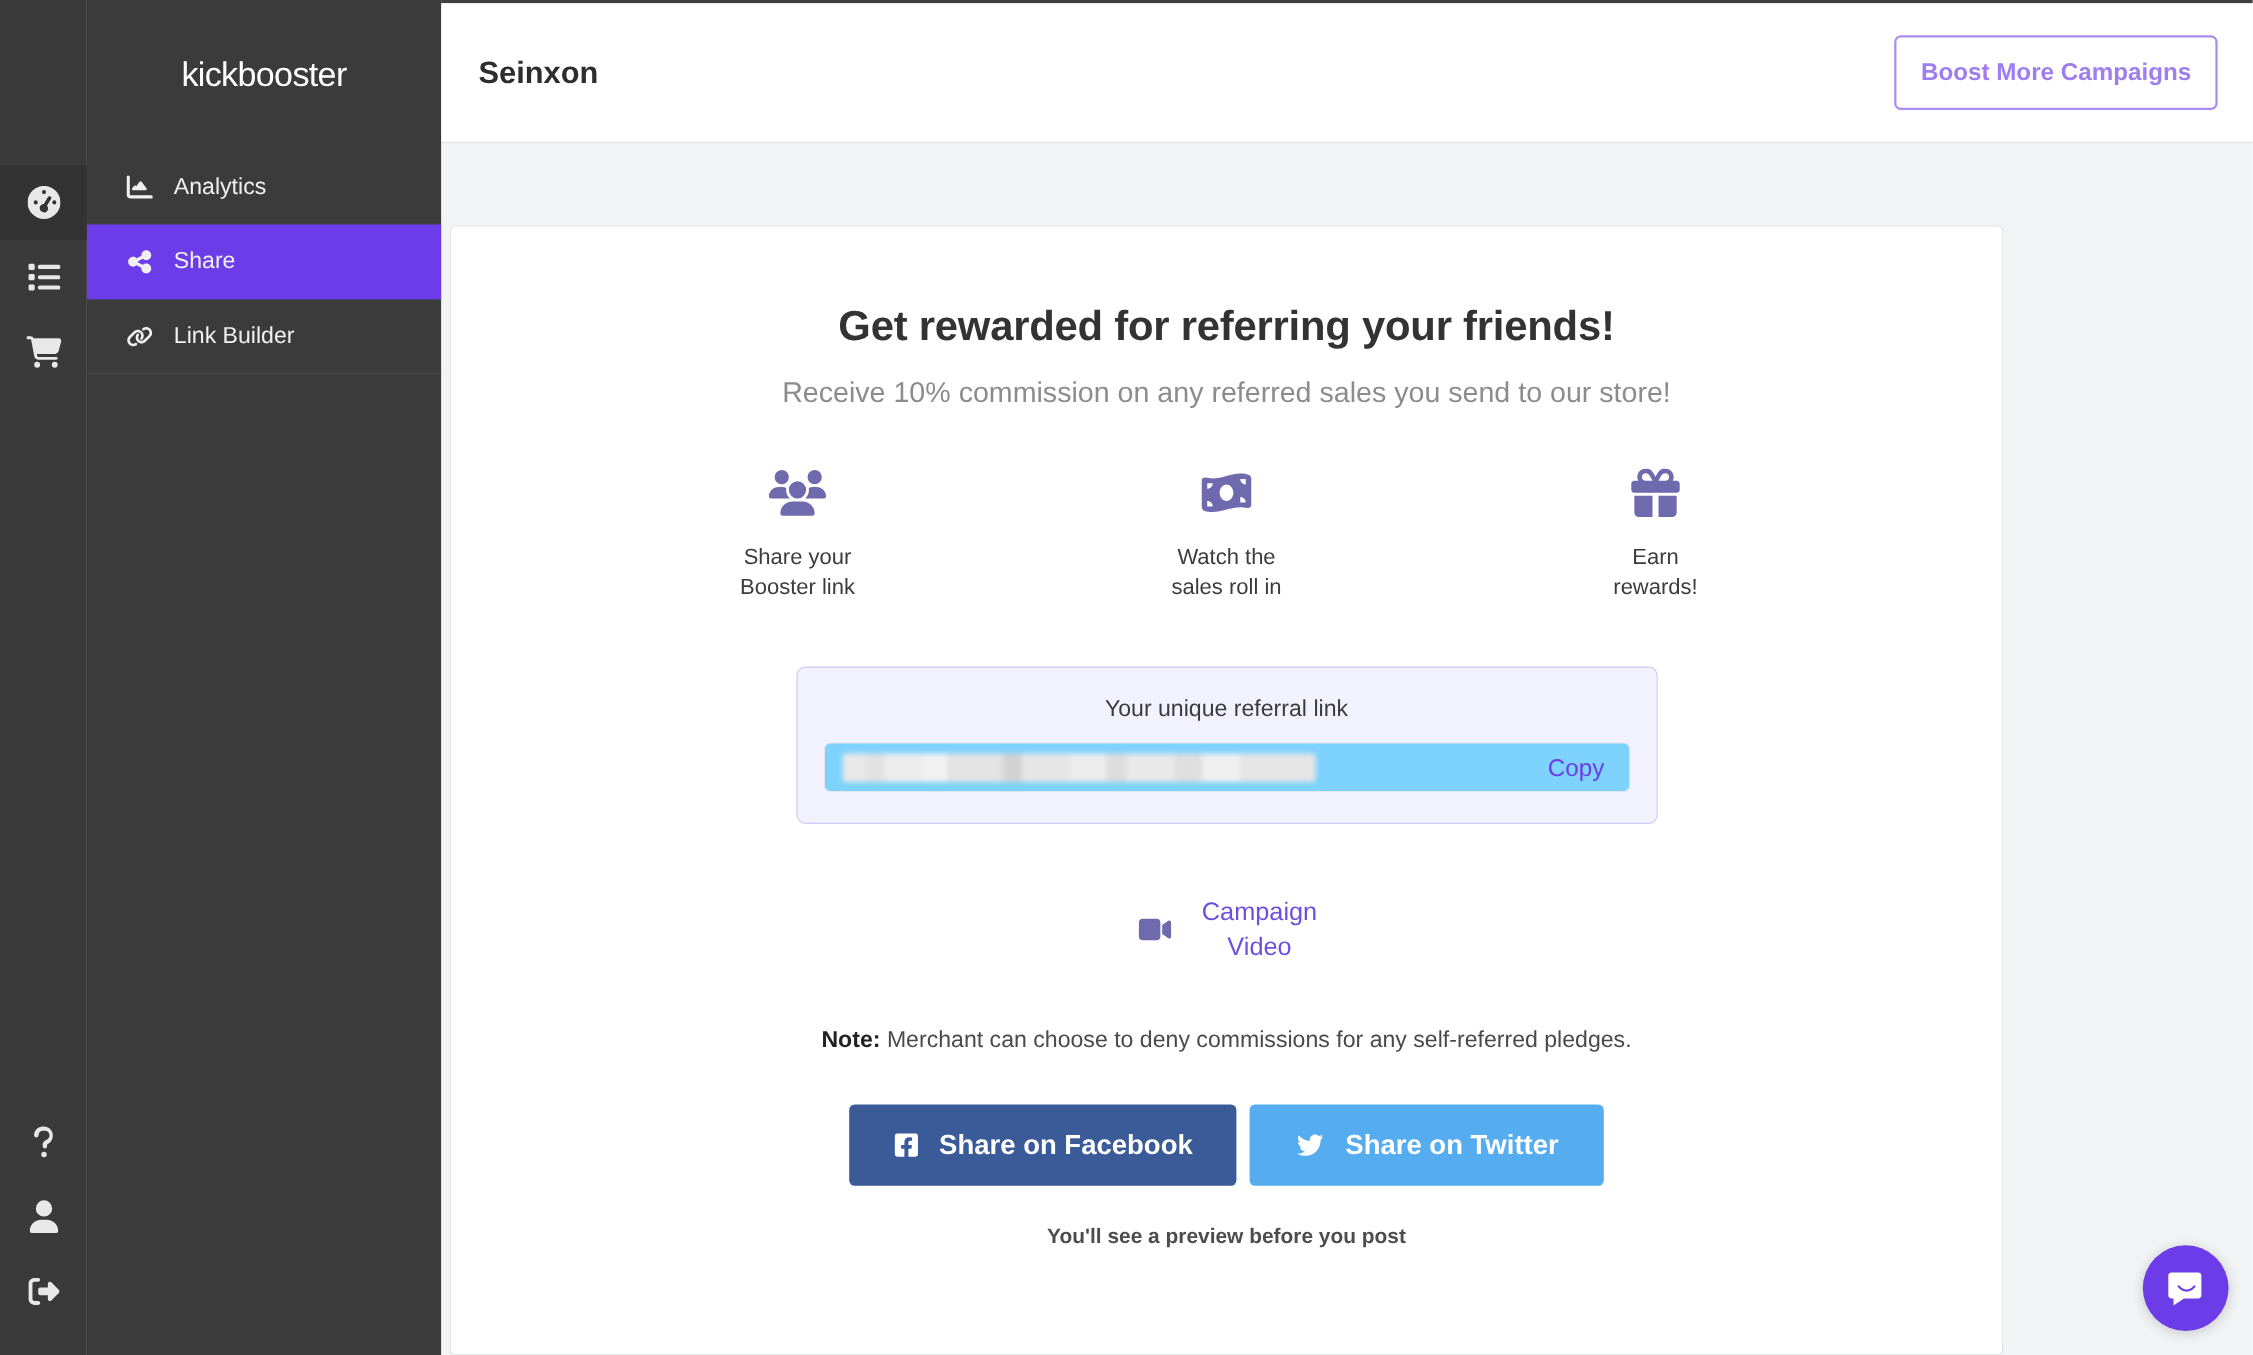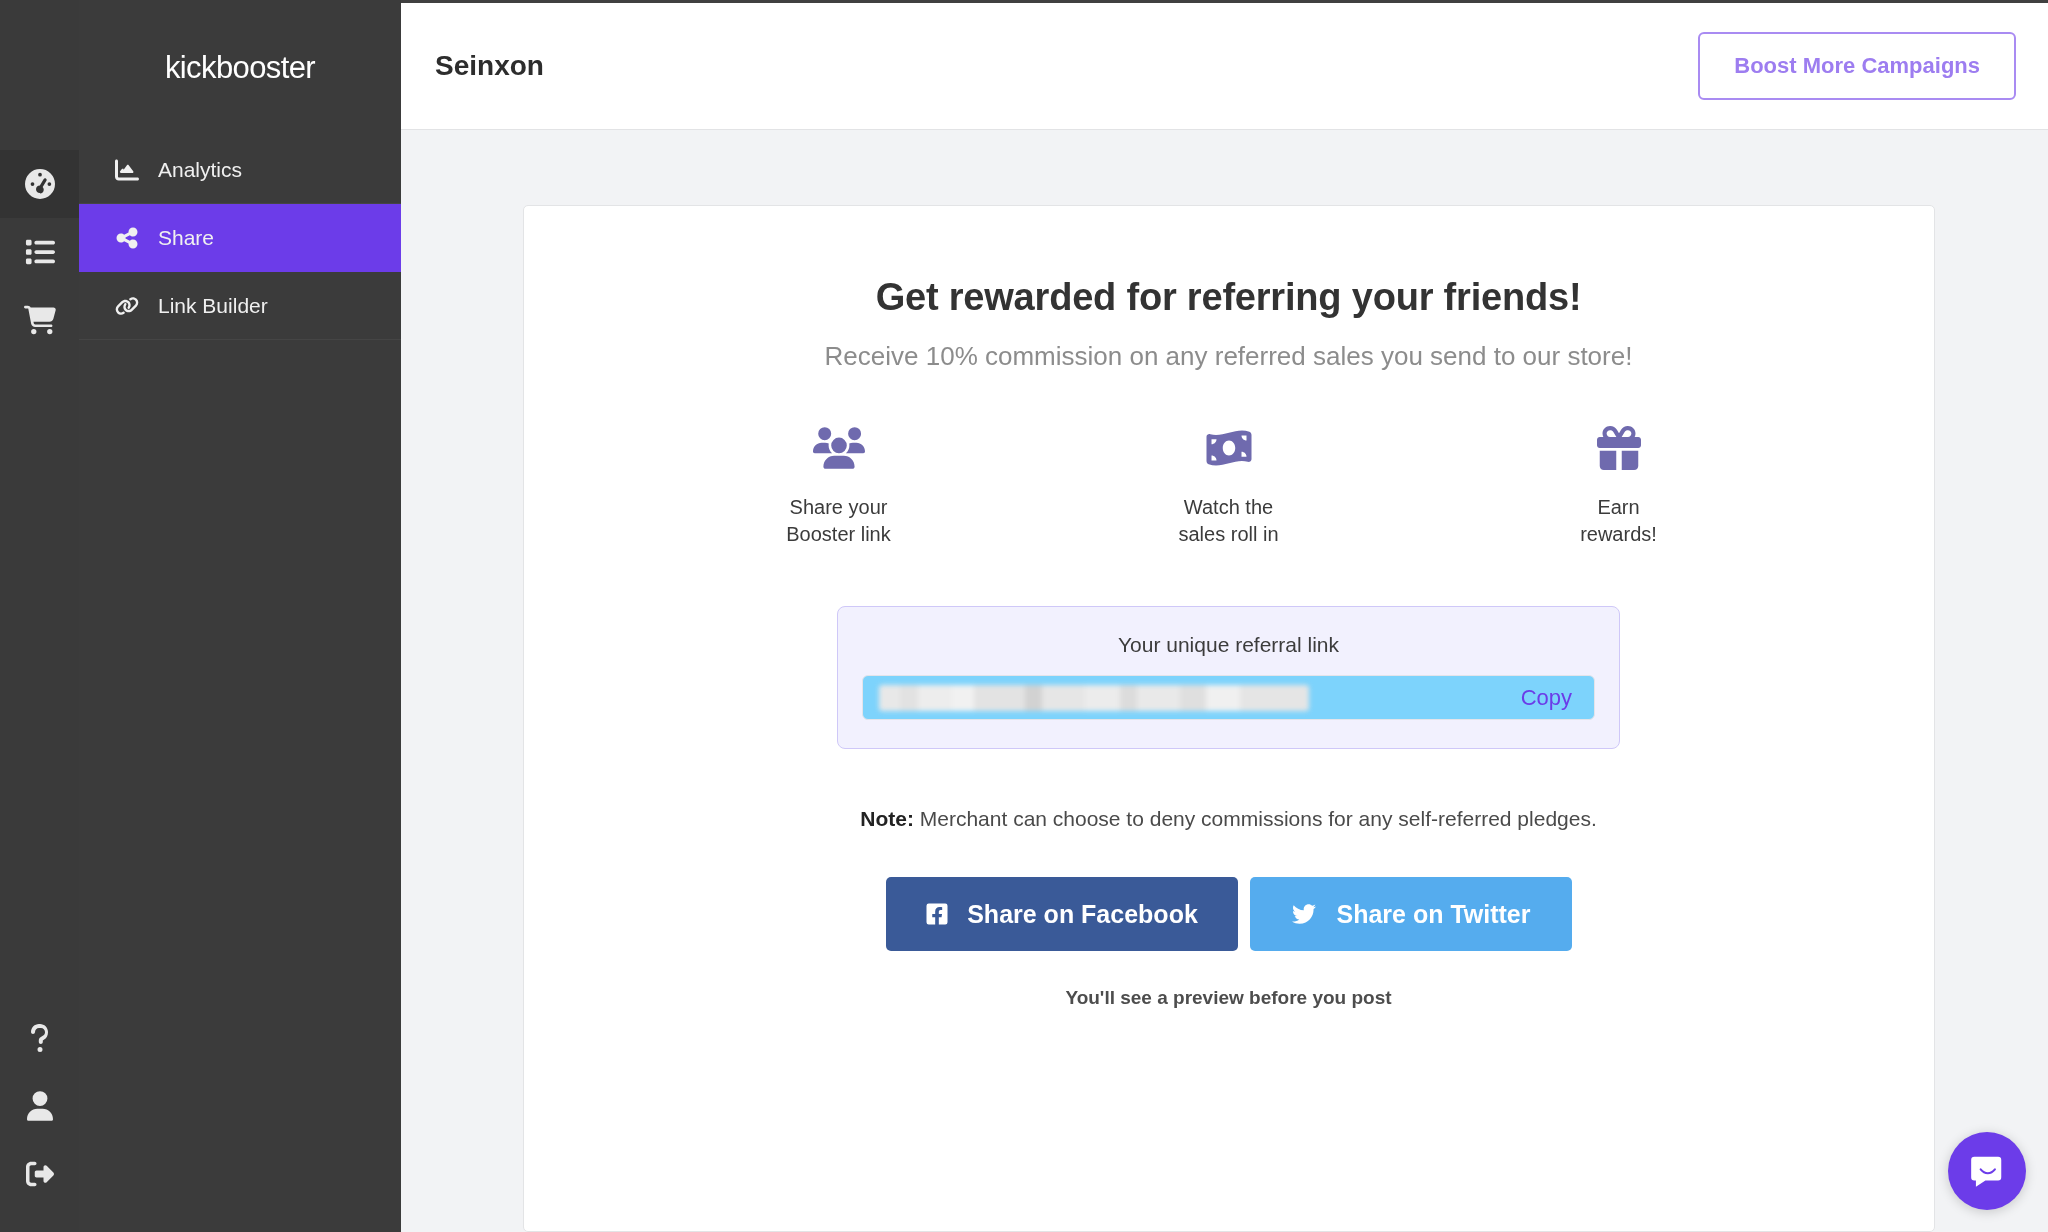--- a/index.html
+++ b/index.html
@@ -82,31 +82,31 @@
   .topbar-title {
     font-size: 28px; font-weight: bold; color: #2d2d2d;
   }
   .topbar-spacer { flex: 1 1 auto; }
   .boost-btn {
     border: 2px solid #a98bf2;
     border-radius: 6px;
     color: #9d7df0;
     font-size: 22px;
     font-weight: bold;
-    padding: 19px 34px;
+    padding: 19px 22px;
     background: #ffffff;
     cursor: pointer;
     white-space: nowrap;
   }
 
   .content {
     flex: 1 1 auto;
     overflow: hidden;
     padding: 75px 0 0 0;
-    display: flex; justify-content: center;
+    display: flex; 
   }
   .card {
     width: 1412px;
     background: #ffffff;
     border: 1px solid #e3e4e6;
     border-radius: 5px;
     min-height: 1000px;
     padding: 70px 40px 60px 40px;
     text-align: center;
     margin-left: 8px;
@@ -357,20 +357,29 @@
         </div>
 
         <div class="referral-box">
           <div class="referral-title">Your unique referral link</div>
           <div class="referral-field">
             <div class="blurred-link"></div>
             <div class="copy-link">Copy</div>
           </div>
         </div>
 
+        <div class="video-row">
+          <span class="video-ico">
+            <svg width="34" height="26" viewBox="0 0 576 512">
+                <path d="M0 128C0 92.7 28.7 64 64 64H320c35.3 0 64 28.7 64 64V384c0 35.3-28.7 64-64 64H64c-35.3 0-64-28.7-64-64V128zM559.1 99.8c10.4 5.6 16.9 16.4 16.9 28.2V384c0 11.8-6.5 22.6-16.9 28.2s-23 5-32.9-1.6l-96-64L416 337.1V320 192 174.9l14.2-9.5 96-64c9.8-6.5 22.4-7.2 32.9-1.6z"></path>
+              </svg>
+          </span>
+          <div class="video-text">Campaign
+Video</div>
+        </div>
 
         <div class="note">
           <b>Note:</b><span> Merchant can choose to deny commissions for any self-referred pledges.</span>
         </div>
 
         <div class="social-row">
           <button class="social-btn fb">
             <span>
               <svg width="24" height="24" viewBox="0 0 448 512">
                   <path d="M400 32H48A48 48 0 0 0 0 80v352a48 48 0 0 0 48 48h137.25V327.69h-63V256h63v-54.64c0-62.15 37-96.48 93.67-96.48 27.14 0 55.52 4.84 55.52 4.84v61h-31.27c-30.81 0-40.42 19.12-40.42 38.73V256h68.78l-11 71.69h-57.78V480H400a48 48 0 0 0 48-48V80a48 48 0 0 0-48-48z"></path>

